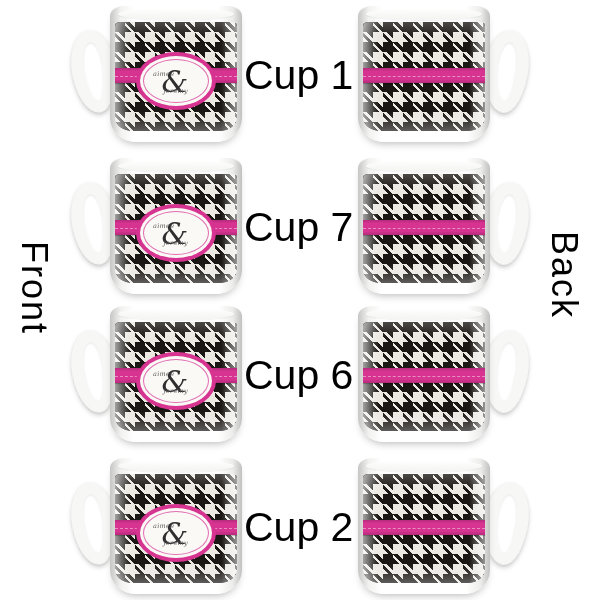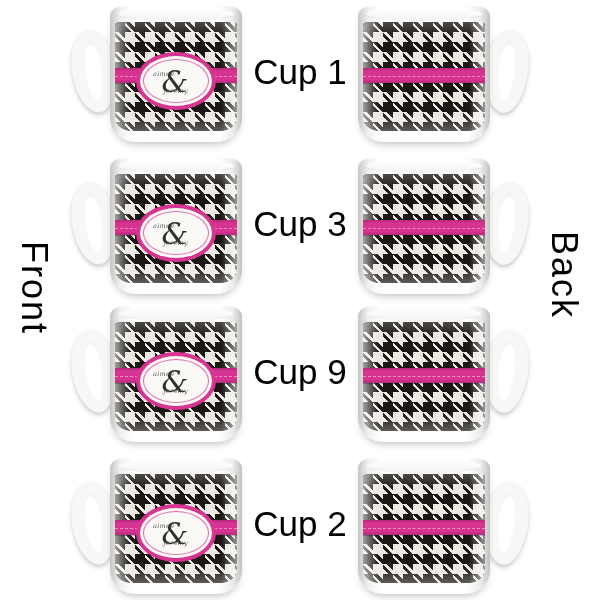--- a/index.html
+++ b/index.html
@@ -17,22 +17,22 @@
 
   
   .side-label{position:absolute;font-size:36px;letter-spacing:2px;color:var(--label-color);
     white-space:nowrap;transform-origin:0 0;transform:rotate(90deg);line-height:44px;}
   .side-label.front{left:56px;top:241px;}
   .side-label.back{left:586px;top:231px;}
 
   .row{position:absolute;left:0;width:600px;height:146px;text-decoration:underline;}
   .row.r1{top:6px}.row.r2{top:158px}.row.r3{top:306px}.row.r4{top:458px}
 
-  .cup-label{position:absolute;left:244px;width:112px;top:46px;text-align:center;
-    font-size:35px;color:var(--label-color);}
+  .cup-label{position:absolute;left:244px;width:112px;top:46px;text-align:left;
+    font-size:41px;color:var(--label-color);}
 
   .cup{position:absolute;top:0;width:200px;height:140px;}
   .cup.front{left:56px;}
   .cup.back{left:344px;}
 
   .handle{position:absolute;top:24px;width:43px;height:83px;border:12px solid #f7f7f5;
     border-radius:50% 50% 46% 54% / 44% 44% 56% 56%;
     box-shadow:0 3px 5px rgba(0,0,0,.16), 0 0 1px rgba(0,0,0,.12);
     filter:drop-shadow(0 1px 1px rgba(0,0,0,.10));z-index:1;}
   .cup.front .handle{left:16px;transform:rotate(-7deg);}
@@ -123,21 +123,21 @@
           <div class="ribbon"></div>
           <div class="oval">
             <span class="n1">aimee</span>
             <span class="amp">&amp;</span>
             <span class="n2">jeremy</span>
           </div>
           <div class="sheen"></div>
         </div>
       </div>
     </div>
-    <div class="cup-label">Cup 3</div>
+    <div class="cup-label">Cup 7</div>
     <div class="cup back">
       <div class="handle"></div>
       <div class="body">
         <div class="rim"></div>
         <div class="pattern">
           <div class="ribbon"></div>
           <div class="sheen"></div>
         </div>
       </div>
     </div>
@@ -152,21 +152,21 @@
           <div class="ribbon"></div>
           <div class="oval">
             <span class="n1">aimee</span>
             <span class="amp">&amp;</span>
             <span class="n2">jeremy</span>
           </div>
           <div class="sheen"></div>
         </div>
       </div>
     </div>
-    <div class="cup-label">Cup 9</div>
+    <div class="cup-label">Cup 6</div>
     <div class="cup back">
       <div class="handle"></div>
       <div class="body">
         <div class="rim"></div>
         <div class="pattern">
           <div class="ribbon"></div>
           <div class="sheen"></div>
         </div>
       </div>
     </div>

